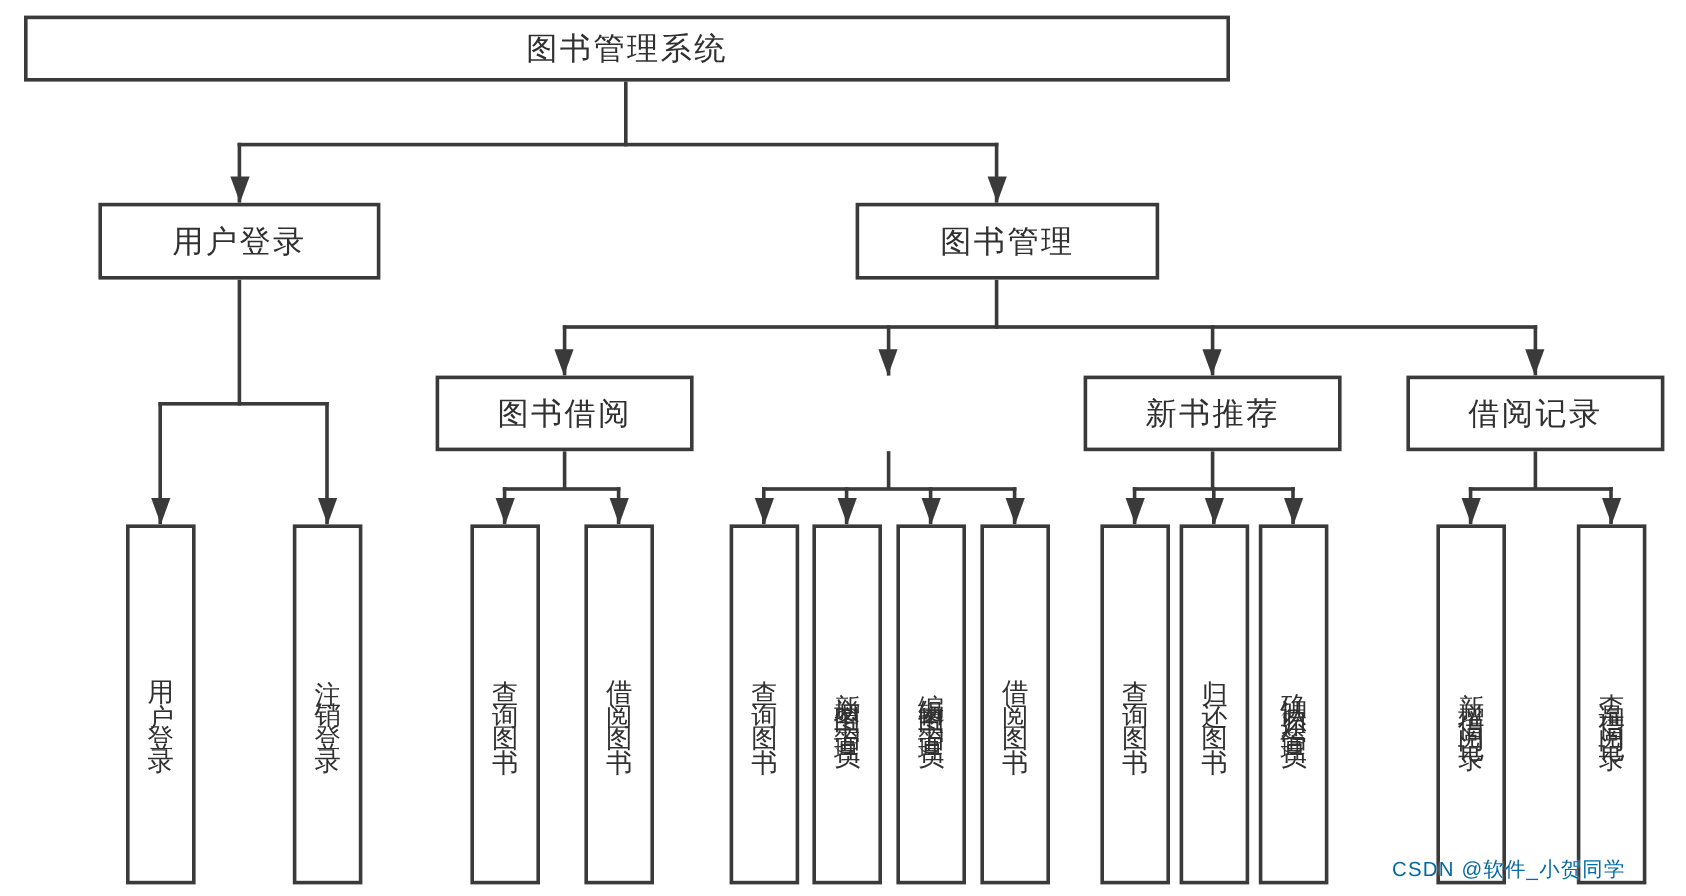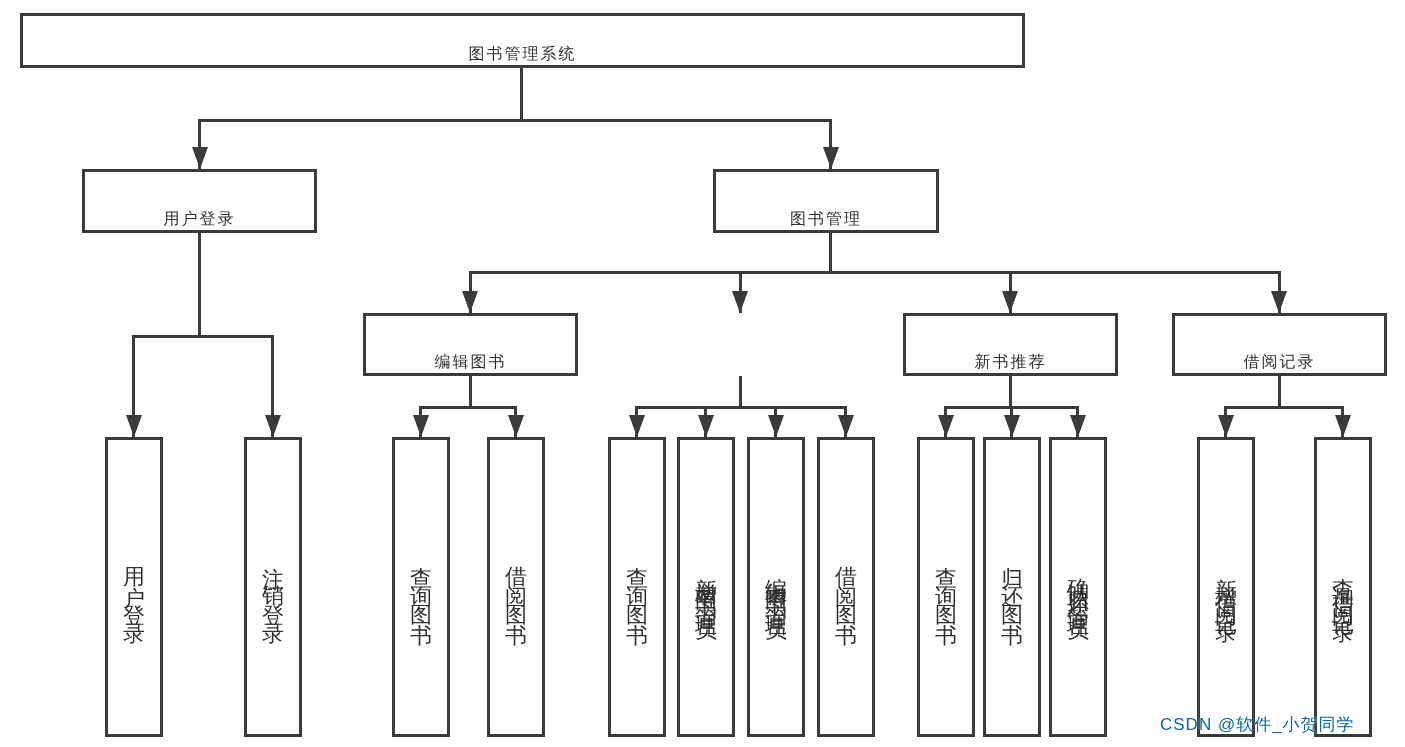--- a/index.html
+++ b/index.html
@@ -13,21 +13,21 @@
   .box{
     position:absolute;
     box-sizing:border-box;
     border:3px solid #3a3a3a;
     background:#ffffff;
     color:#303030;
     display:flex;
     align-items:center;
     justify-content:center;
   }
-  .h-box{font-size:16px;letter-spacing:2px;align-items:flex-end;}
+  .h-box{font-size:26px;letter-spacing:2px;}
   .v-box span{
     writing-mode:vertical-rl;
     text-orientation:mixed;
     line-height:1;
     white-space:nowrap;
   }
   .v-short span{font-size:22px;letter-spacing:19px;}
   .v-med   span{font-size:22px;letter-spacing:9px;}
   .v-long  span{font-size:22px;letter-spacing:6px;}
   .line{position:absolute;background:#3a3a3a;}
@@ -111,26 +111,26 @@
   <div class="line" style="left:1341px;top:406px;width:3px;height:31px;"></div>
   <div class="arrow" style="left:1335px;top:415px;"></div>
 
   <div class="box h-box" style="left:20px;top:13px;width:1005px;height:55px;">
     <span>图书管理系统</span>
   </div>
 
   <div class="box h-box" style="left:82px;top:169px;width:235px;height:64px;">
     <span>用户登录</span>
   </div>
-  <div class="box h-box" style="left:713px;top:169px;width:226px;height:64px;">
+  <div class="box h-box" style="left:713px;top:169px;width:253px;height:64px;">
     <span>图书管理</span>
   </div>
 
   <div class="box h-box" style="left:363px;top:313px;width:215px;height:63px;">
-    <span>编辑图书</span>
+    <span>图书借阅</span>
   </div>
   <div class="box h-box" style="left:903px;top:313px;width:215px;height:63px;">
     <span>新书推荐</span>
   </div>
   <div class="box h-box" style="left:1172px;top:313px;width:215px;height:63px;">
     <span>借阅记录</span>
   </div>
 
   <div class="box v-box v-short" style="left:105px;top:437px;width:58px;height:300px;">
     <span>用户登录</span>

